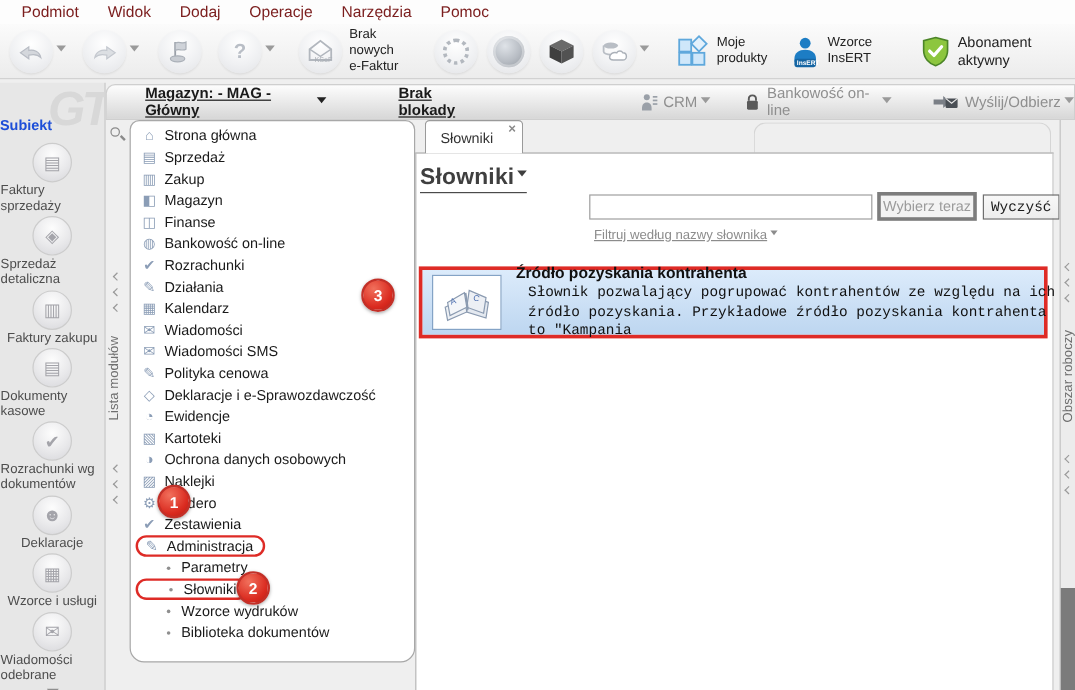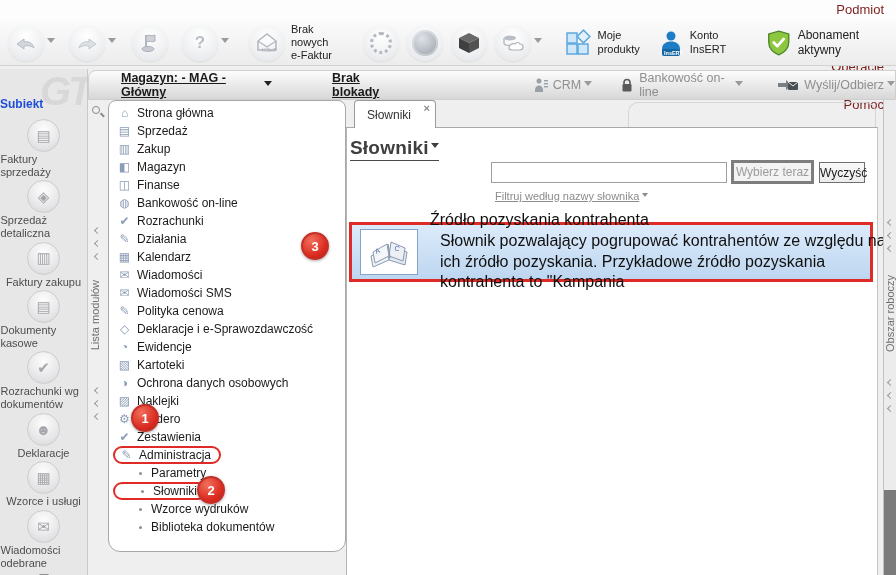--- a/index.html
+++ b/index.html
@@ -1,20 +1,20 @@
 <!DOCTYPE html>
 <html><head>
 <meta charset="utf-8">
 <style>
   * { margin:0; padding:0; box-sizing:border-box; }
   html,body { width:896px; height:575px; overflow:hidden; }
   body { font-family:"Liberation Sans", sans-serif; background:#efefef; position:relative; color:#1a1a1a; }
 
   
-  #menubar { position:absolute; left:0; top:0; width:896px; height:20px; background:#fdfdfd; display:flex; align-items:flex-end; padding-left:6px;flex-direction:column; }
+  #menubar { position:absolute; left:0; top:0; width:896px; height:20px; background:#fdfdfd; display:flex; align-items:flex-start; padding-left:6px; }
   .menu-item { font-size:13px; color:#7b1d1d; padding:2px 12px; cursor:default; }
 
   
   #toolbar { position:absolute; left:0; top:20px; width:896px; height:46px; background:linear-gradient(#fbfbfb,#ececec); border-bottom:1px solid #d2d2d2; display:flex; align-items:center; padding-left:8px; }
   .tb-circle { width:36px; height:36px; border-radius:50%; background:radial-gradient(circle at 50% 32%, #ffffff 0%, #f0f1f3 55%, #e2e3e6 100%); box-shadow:0 1px 2px rgba(0,0,0,.08); display:flex; align-items:center; justify-content:center; flex:0 0 auto; }
   .tb-glyph { color:#b9bec6; font-size:18px; }
   .caret-down { display:inline-block; width:0; height:0; border:4px solid transparent; border-top:5px solid #9a9a9a; margin-left:3px; }
   .tb-label { font-size:11px; color:#222; line-height:1.2; white-space:pre-line; margin-left:6px; }
   .dots-ring { width:22px; height:22px; border:3px dotted #b3b8bf; border-radius:50%; }
   .globe-ball { width:26px; height:26px; border-radius:50%; background:radial-gradient(circle at 38% 32%, #dfe3e8 0%, #b7bcc3 55%, #8f959d 100%); box-shadow:inset 0 0 0 2px rgba(255,255,255,.35); }
@@ -60,29 +60,29 @@
   #tabstrip { position:absolute; left:346px; top:100px; width:532px; height:28px; }
   #tab-active { position:absolute; left:8px; top:0; width:82px; height:28px; background:#ffffff; border:1px solid #9a9a9a; border-bottom:none; border-radius:4px 4px 0 0; z-index:5; font-size:12px; color:#333; display:flex; align-items:center; padding-left:12px; }
   #tab-close { position:absolute; top:1px; right:5px; font-size:11px; font-weight:bold; color:#8a8a8a; cursor:pointer; }
   #tab-pill { position:absolute; left:282px; top:2px; width:248px; height:26px; border:1px solid #d5d5d5; border-bottom:none; border-radius:10px 10px 0 0; }
   #mainpanel { position:absolute; left:346px; top:127px; width:532px; height:448px; background:#ffffff; border-top:1px solid #a8a8a8; border-left:1px solid #b5b5b5; border-right:1px solid #c5c5c5; }
   #page-title { position:absolute; left:3px; top:9px; display:inline-block; border-bottom:1px solid #4a4a4a; padding-bottom:1px; cursor:pointer; }
   #page-title .t { font-size:19px; font-weight:bold; color:#3f3f3f; letter-spacing:0.2px; }
   #page-title .caret-down { border-top-color:#3f3f3f; margin-left:2px; margin-bottom:2px; }
   #search-input { position:absolute; left:144px; top:34px; width:236px; height:21px; border:1px solid #9f9f9f; font-size:12px; padding:0 4px; font-family:"Liberation Sans", sans-serif; }
   #btn-wybierz { position:absolute; left:384px; top:32px; width:83px; height:24px; background:#f3f3f3; border:3px solid #7d7d7d; color:#9b9b9b; font-size:12px; font-family:"Liberation Sans", sans-serif; }
-  #btn-wyczysc { position:absolute; left:472px; top:34px; width:46px; height:21px; background:linear-gradient(#f8f8f8,#ededed); border:1px solid #6f6f6f; color:#1a1a1a; font-size:12px; font-family:Liberation Sans, sans-serif; }
+  #btn-wyczysc { position:absolute; left:472px; top:34px; width:64px; height:21px; background:linear-gradient(#f8f8f8,#ededed); border:1px solid #6f6f6f; color:#1a1a1a; font-size:12px; font-family:Liberation Mono, monospace; }
   #filter-link { position:absolute; left:148px; top:62px; font-size:11px; color:#8c8c8c; text-decoration:underline; cursor:pointer; }
   #filter-link .caret-down { border-top-color:#8c8c8c; border-width:3.5px; border-top-width:4.5px; }
 
   #dict-item { position:absolute; left:2px; top:94px; width:524px; height:60px; border:3px solid #de2b26; background:linear-gradient(#dcebfb,#bdd6f0); display:flex; align-items:center; padding:4px 8px; cursor:pointer; }
   #dict-iconbox { width:58px; height:46px; background:#ffffff; border:1px solid #84a3c6; margin-right:12px; flex:0 0 auto; display:flex; align-items:center; justify-content:center; }
   #dict-text { flex:1; }
-  #dict-title { font-size:16px; font-weight:normal; color:#101010; margin-bottom:2px; }
-  #dict-desc { font-size:16px; color:#101010; line-height:1.3; padding-left:10px; width:460px; }
+  #dict-title { font-size:13px; font-weight:bold; color:#101010; margin-bottom:2px; }
+  #dict-desc { font-size:12px; color:#101010; line-height:1.3; padding-left:10px; width:460px;font-family:Liberation Mono, monospace; }
 
   #badge-3 { position:absolute; left:301px; top:232px; }
   #badge-3 .ann-badge { display:flex; position:static; }
 
   
   #workstrip { position:absolute; left:883px; top:100px; width:13px; height:475px; background:#ececec; border-left:1px solid #c2c2c2; }
   #work-label { position:absolute; left:0px; top:175px; writing-mode:vertical-rl; transform:rotate(180deg); font-size:11px; color:#6f6f6f; }
   #work-dark { position:absolute; left:0; top:390px; width:13px; height:85px; background:#7b7b7b; }
 </style>
 </head>
@@ -171,21 +171,21 @@
 produkty</div>
   </div>
 
   <div style="display:flex; align-items:center; margin-left:18px; cursor:pointer;">
     <svg width="26" height="28" viewBox="0 0 26 28">
         <circle cx="13" cy="7" r="4.5" fill="#1d7dc4"></circle>
         <path d="M4 20c0-5 4-7.5 9-7.5s9 2.5 9 7.5v2H4z" fill="#1d7dc4"></path>
         <rect x="4" y="20" width="18" height="7" rx="2" fill="#1565a3"></rect>
         <text x="6" y="25.5" font-size="5.5" fill="#ffffff" font-weight="bold">InsERT</text>
       </svg>
-    <div class="tb-label">Konto
+    <div class="tb-label">Wzorce
 InsERT</div>
   </div>
 
   <div style="display:flex; align-items:center; margin-left:40px; cursor:pointer;">
     <svg width="28" height="30" viewBox="0 0 28 30">
         <path d="M14 2l11 3v9c0 7-5 12-11 14C8 26 3 21 3 14V5z" fill="#8dc63f" stroke="#4c8528" stroke-width="1.5"></path>
         <path d="M8.5 14.5l4 4 7-8" fill="none" stroke="#ffffff" stroke-width="3" stroke-linecap="round" stroke-linejoin="round"></path>
       </svg>
     <div class="tb-label" style="font-size:12px;">Abonament aktywny</div>
   </div>

